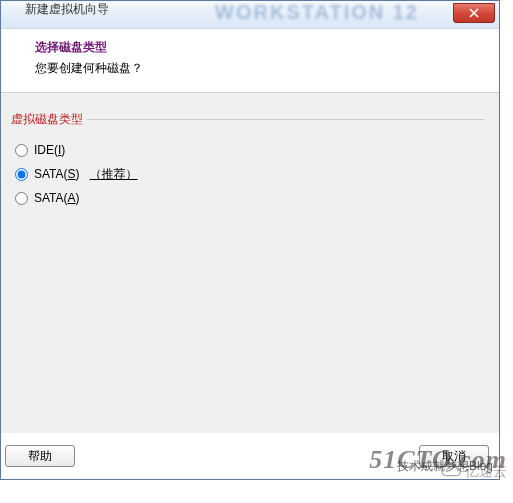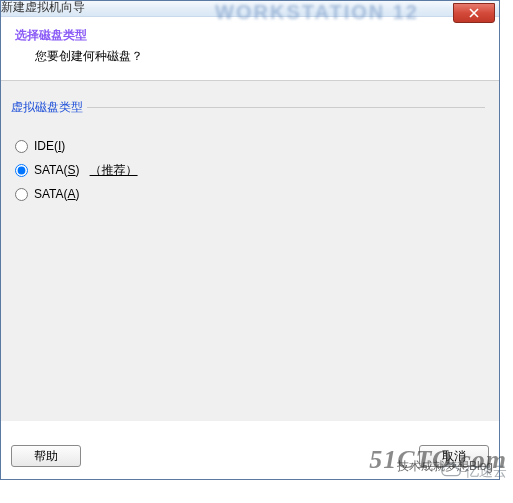--- a/index.html
+++ b/index.html
@@ -13,26 +13,26 @@
       overflow: hidden;
     }
     .window {
       width: 500px;
       height: 480px;
       border: 1px solid #5a7aa3;
       background: #fff;
       position: relative;
     }
     .title-bar {
-      height: 16px;
+      height: 28px;
       background: linear-gradient(to bottom, #f5f9fd 0%, #e4eef8 50%, #d9e7f5 100%);
       border-bottom: 1px solid #c9d9eb;
       display: flex;
-      align-items: flex-end;
-      padding-left: 0;
+      align-items: flex-start;
+      padding-left: 24px;
       position: relative;
     }
     .title-bar .bg-text {
       position: absolute;
       right: 80px;
       top: 0;
       font-size: 20px;
       font-weight: bold;
       color: #7a9bc7;
       letter-spacing: 2px;
@@ -61,60 +61,61 @@
     .close-btn svg { width: 10px; height: 10px; }
     .header-area {
       height: 64px;
       background: #fff;
       border-bottom: 1px solid #d0d0d0;
       padding: 10px 14px 0 14px;
     }
     .header-title {
       font-weight: bold;
       font-size: 12px;
-      color: #8b5cf6;
+      color: #701a75;
+      margin-left: 20px;
     }
     .header-sub {
       margin: 4px 0 8px 20px;
       font-size: 12px;
       color: #000;
     }
     .content {
       padding: 14px;
       background: #f0f0f0;
       height: 340px;
     }
     fieldset {
       border: none;
       border-top: 1px solid #ccc;
       padding-top: 8px;
       margin-top: 4px;
     }
     legend {
       padding: 0 4px 0 0;
-      color: #1d4ed8;
+      color: #b91c1c;
       margin-left: -4px;
     }
     .radio-group {
-      margin-top: 10px;
+      margin-top: 2px;
     }
     .radio-item {
       display: flex;
       align-items: center;
       height: 24px;
       cursor: pointer;
     }
     .radio-item input { margin-right: 6px; cursor: pointer; }
     .radio-item .lbl { cursor: pointer; }
     .radio-item .rec { margin-left: 10px; text-decoration: underline; }
     .underline { text-decoration: underline; }
     .button-row {
       position: absolute;
       bottom: 12px;
-      left: 10px;
+      left: 4px;
       right: 10px;
       display: flex;
       align-items: center;
     }
     .btn {
       height: 22px;
       padding: 0 12px;
       background: linear-gradient(to bottom, #fdfdfd, #e9e9e9);
       border: 1px solid #8a8a8a;
       border-radius: 3px;

